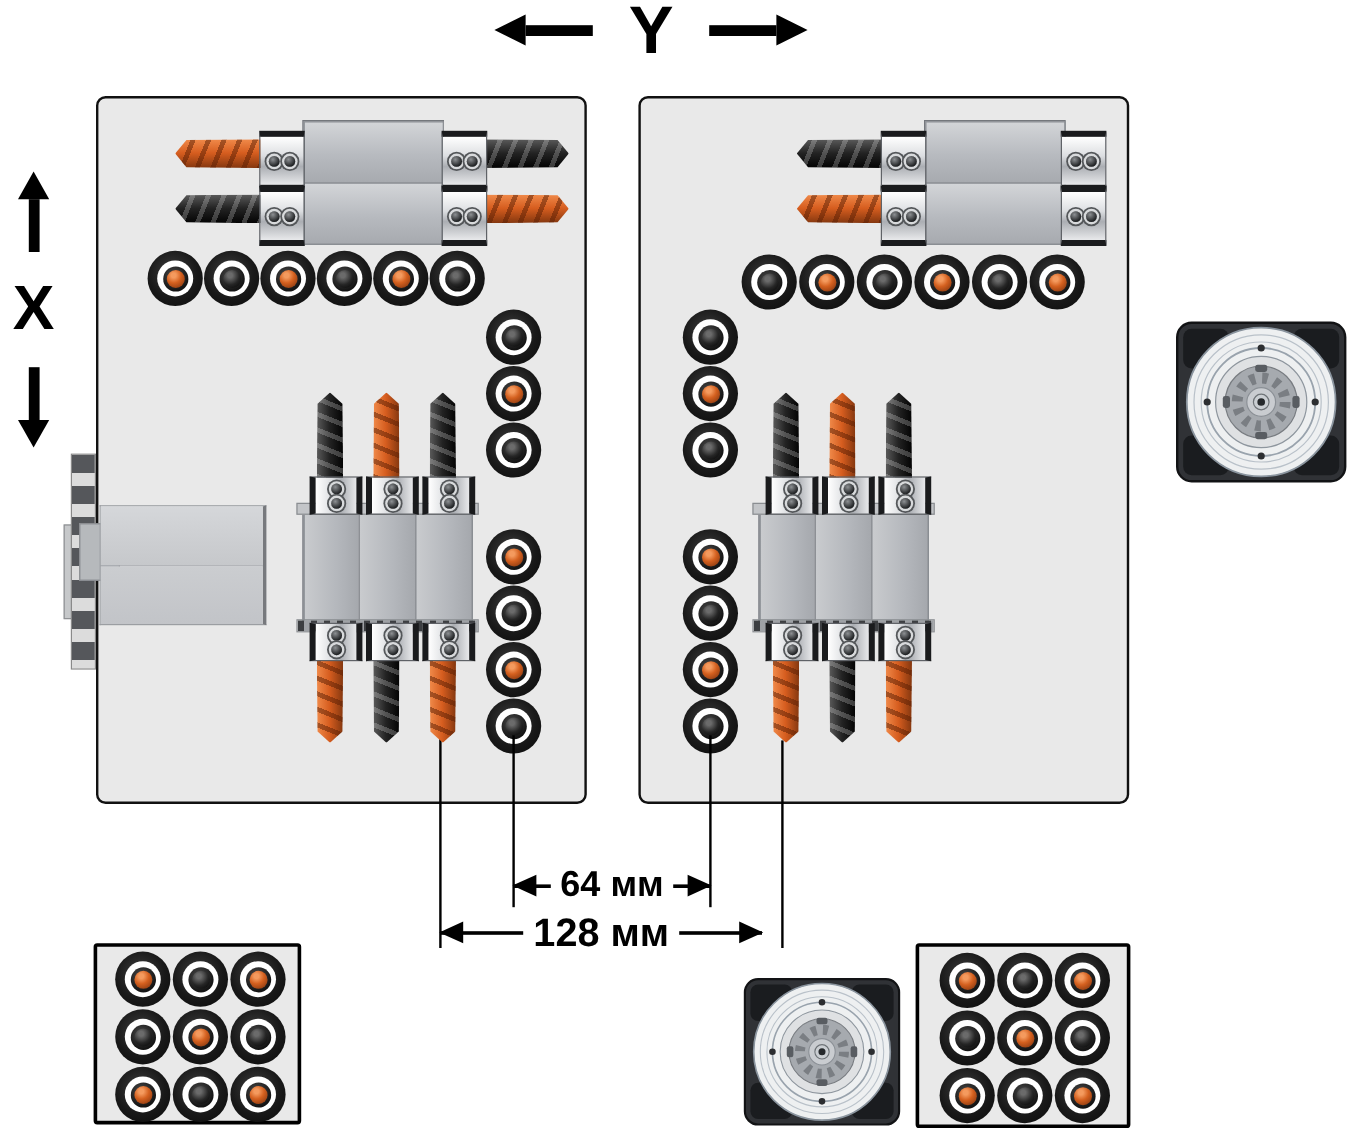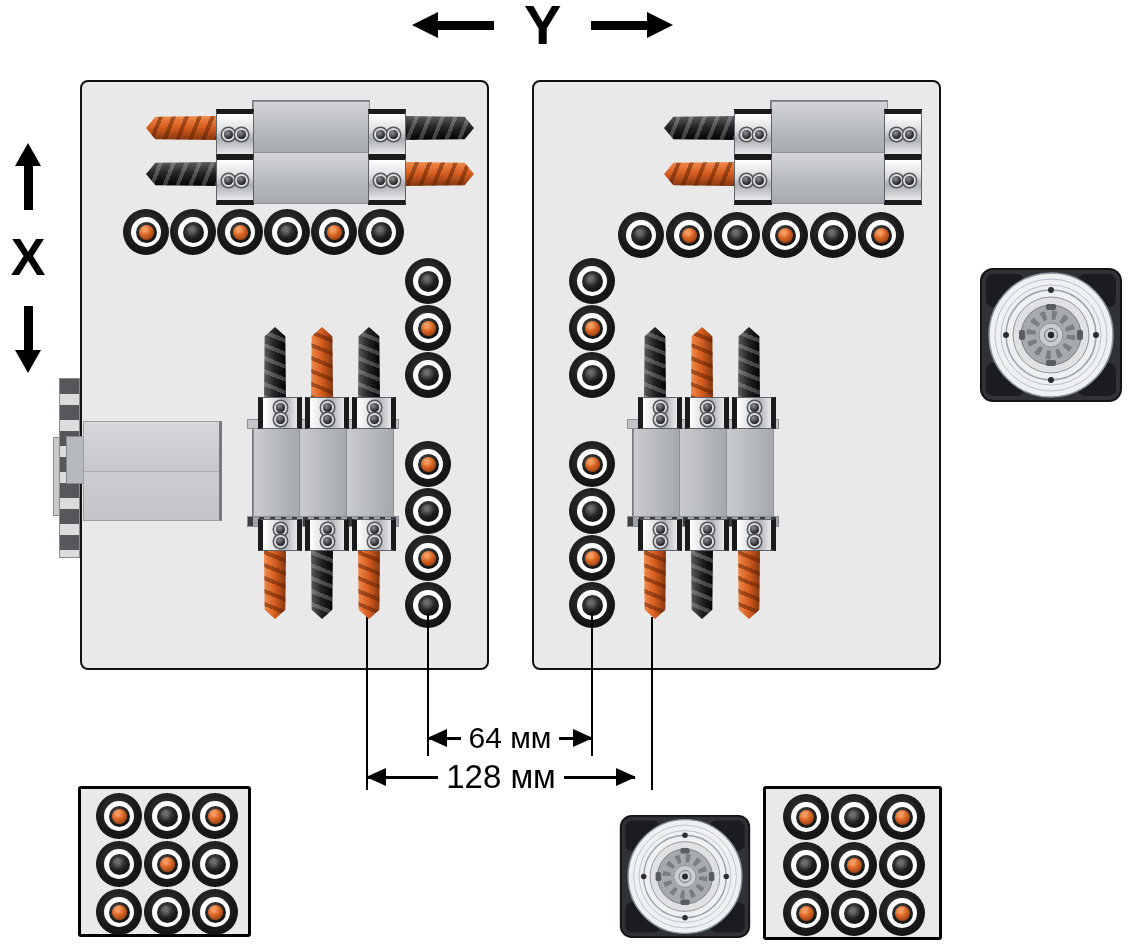--- a/index.html
+++ b/index.html
@@ -85,21 +85,21 @@
   .motor .half:last-child { background:linear-gradient(180deg,#cbcdd0,#c2c4c8); border-bottom:none; }
 
   
   .ext { position:absolute; width:2px; background:#000; }
   .dim { position:absolute; display:flex; align-items:center; }
   .dline { flex:1; height:3px; background:#000; position:relative; }
   .dline.al::before { content:""; position:absolute; left:-1px; top:50%; transform:translateY(-50%);
       border:9px solid transparent; border-left:0; border-right:20px solid #000; }
   .dline.ar::after  { content:""; position:absolute; right:-1px; top:50%; transform:translateY(-50%);
       border:9px solid transparent; border-right:0; border-left:20px solid #000; }
-  .dlabel { font-weight:400; color:#000; padding:0 8px; white-space:nowrap; }
+  .dlabel { font-weight:700; color:#000; padding:0 8px; white-space:nowrap; }
   .dim.d64 .dlabel { font-size:30px; } .dim.d128 .dlabel { font-size:33px; }
 
   
   .dgrid { position:absolute; background:var(--panel-fill,#e9e9e9); border:3px solid #000; border-radius:3px;
            display:flex; flex-direction:column; gap:2px; }
   .dgrid .grow { display:flex; gap:2px; }
   .dgrid.gl { left:78px;  top:786px; width:173px; height:151px; padding:4px 0 0 15px; box-sizing:border-box; }
   .dgrid.gr { left:763px; top:786px; width:179px; height:154px; padding:5px 0 0 17px; box-sizing:border-box; }
 
   .flange { position:absolute; }

